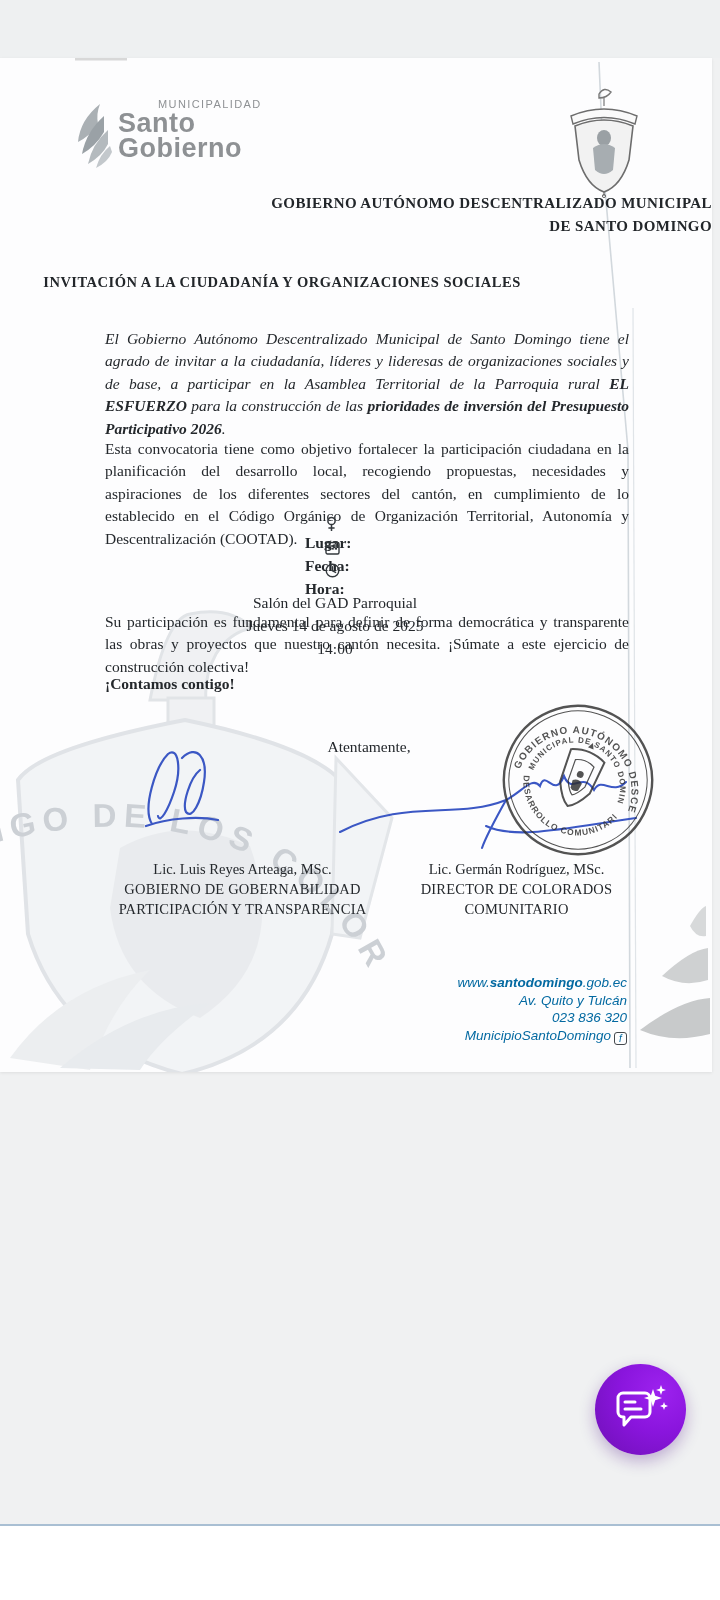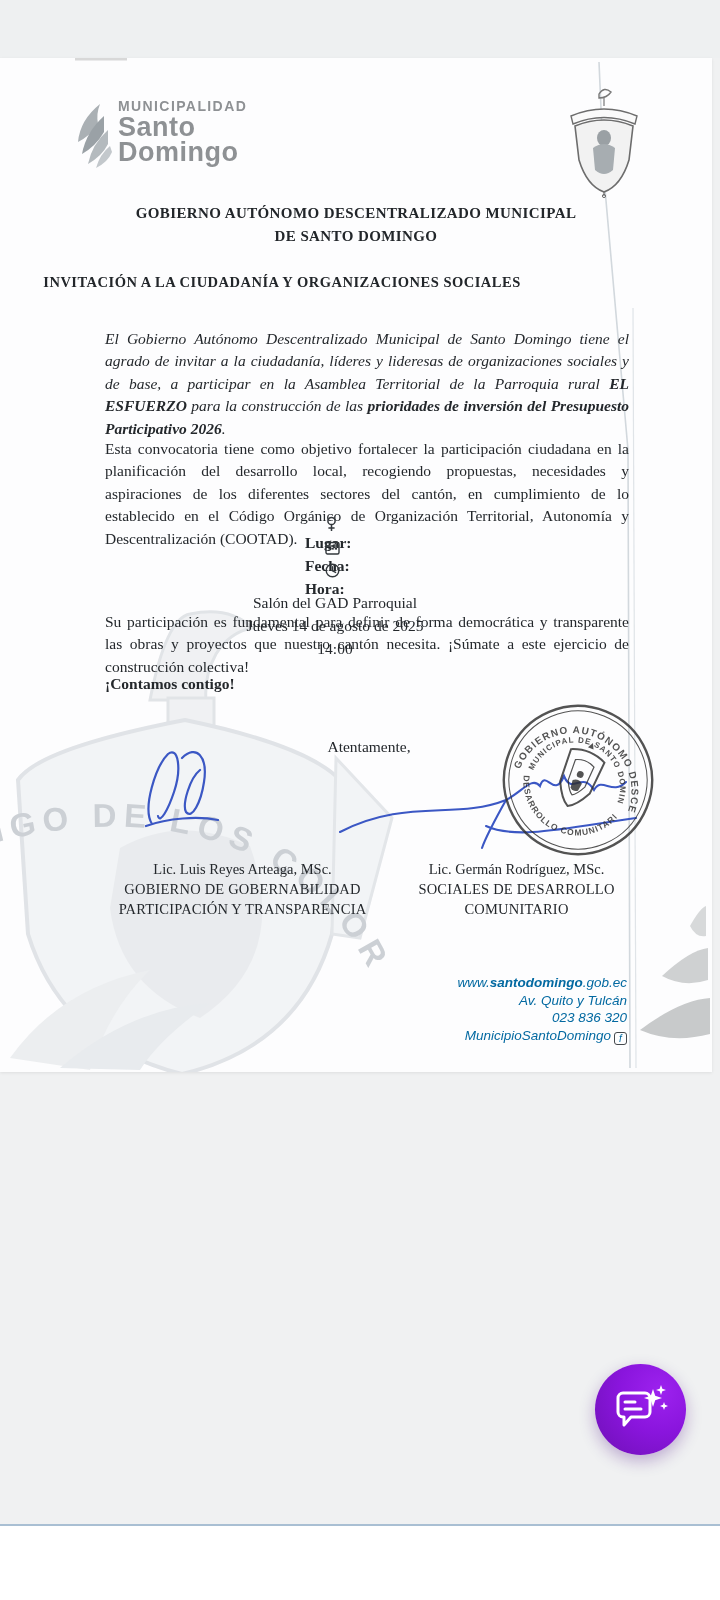--- a/index.html
+++ b/index.html
@@ -17,27 +17,27 @@
   svg{display:block;}
   .abs{position:absolute;}
 
   
   .wm{left:0;top:0;width:712px;height:1014px;pointer-events:none;}
 
   
   .brand{left:70px;top:40px;width:230px;height:80px;}
   .brand-wing{position:absolute;left:0;top:4px;}
   .brand-text{position:absolute;left:48px;top:0;font-family:"Liberation Sans",sans-serif;color:#8e9194;}
-  .brand-eyebrow{font-size:14px;font-weight:bold;letter-spacing:1.4px;margin-bottom:1px;}
+  .brand-eyebrow{font-size:11px;font-weight:normal;letter-spacing:1.4px;margin-bottom:1px;margin-left:40px;}
   .brand-name{font-size:27px;font-weight:bold;line-height:25px;letter-spacing:.5px;}
 
   
   .crest{left:563px;top:28px;width:82px;height:112px;}
 
-  .org-title{left:0;top:144px;width:712px;text-align:center;
+  .org-title{left:0;top:134px;width:712px;text-align:right;
     font-size:15px;font-weight:bold;color:#22262a;line-height:23px;letter-spacing:.4px;}
   .invite-heading{left:0;top:216px;width:564px;text-align:center;
     font-size:14.5px;font-weight:bold;color:#22262a;letter-spacing:.5px;}
 
   .para{left:105px;width:524px;font-size:15.5px;line-height:22.6px;color:#24282c;
     text-align:justify;}
   .p1{top:254px;font-style:italic;}
   .p2{top:364px;}
   .p3{top:537px;}
   .closing{left:105px;top:617px;font-size:15.5px;font-weight:bold;color:#24282c;}
@@ -120,21 +120,21 @@
   <div class="abs brand">
     <svg class="brand-wing" width="46" height="68" viewBox="0 0 46 68">
       <path d="M 30,2 Q 10,18 8,40 Q 20,34 28,22 Q 26,12 30,2 Z" fill="#aab0b4"></path>
       <path d="M 34,14 Q 16,30 12,52 Q 26,44 34,30 Z" fill="#9aa1a6"></path>
       <path d="M 38,28 Q 22,42 18,62 Q 32,54 38,42 Z" fill="#b4babe"></path>
       <path d="M 40,44 Q 30,52 26,66 Q 38,60 42,50 Z" fill="#c3c8cc"></path>
     </svg>
     <div class="brand-text">
       <div class="brand-eyebrow">MUNICIPALIDAD</div>
       <div class="brand-name">Santo</div>
-      <div class="brand-name">Domingo</div>
+      <div class="brand-name">Gobierno</div>
     </div>
   </div>
 
   <svg class="abs crest" width="82" height="112" viewBox="0 0 82 112">
     <path d="M 36,8 Q 41,0 48,6 Q 44,12 36,12 Z" fill="none" stroke="#777" stroke-width="1.4"></path>
     <line x1="41" y1="12" x2="41" y2="20" stroke="#777" stroke-width="1.2"></line>
     <path d="M 8,30 Q 41,16 74,30 L 72,38 Q 41,25 10,38 Z" fill="#fafafa" stroke="#6d6d6d" stroke-width="1.4"></path>
     <path d="M 12,40 Q 41,28 70,40 L 66,74 Q 58,100 41,106 Q 24,100 16,74 Z" fill="#f2f2f2" stroke="#6d6d6d" stroke-width="1.6"></path>
     <ellipse cx="41" cy="52" rx="7" ry="8" fill="#9aa0a4"></ellipse>
     <path d="M 30,62 Q 41,54 52,62 L 50,84 Q 41,92 32,84 Z" fill="#a7adb1"></path>
@@ -231,21 +231,21 @@
     </g>
   </svg>
 
   <div class="abs sig-col sig-left">
     <div class="sig-name">Lic. Luis Reyes Arteaga, MSc.</div>
     <div class="sig-role">GOBIERNO DE GOBERNABILIDAD</div>
     <div class="sig-role">PARTICIPACIÓN Y TRANSPARENCIA</div>
   </div>
   <div class="abs sig-col sig-right">
     <div class="sig-name">Lic. Germán Rodríguez, MSc.</div>
-    <div class="sig-role">SOCIALES DE DESARROLLO</div>
+    <div class="sig-role">DIRECTOR DE COLORADOS</div>
     <div class="sig-role">COMUNITARIO</div>
   </div>
 
   <div class="abs footer">
     <div><span>www.</span><b>santodomingo</b><span>.gob.ec</span></div>
     <div>Av. Quito y Tulcán</div>
     <div>023 836 320</div>
     <div><span>MunicipioSantoDomingo</span><span class="fb-badge">f</span></div>
   </div>
 </div>

